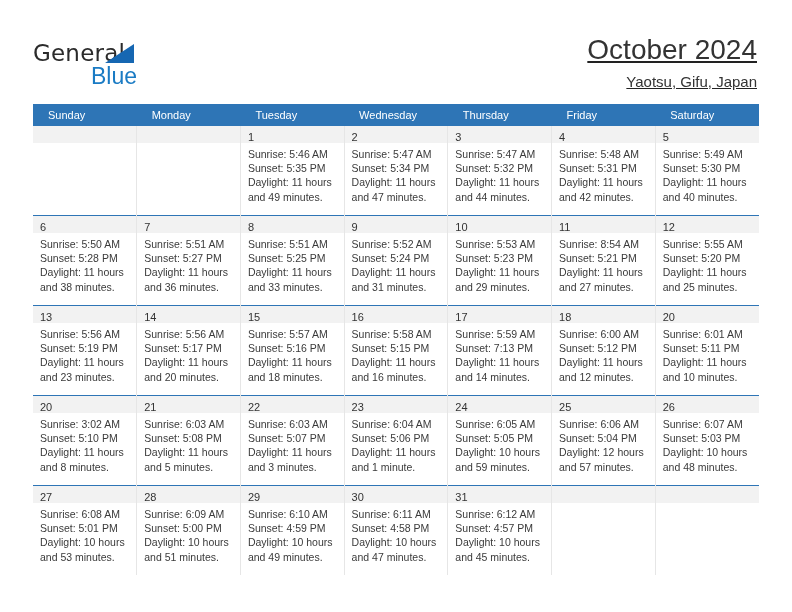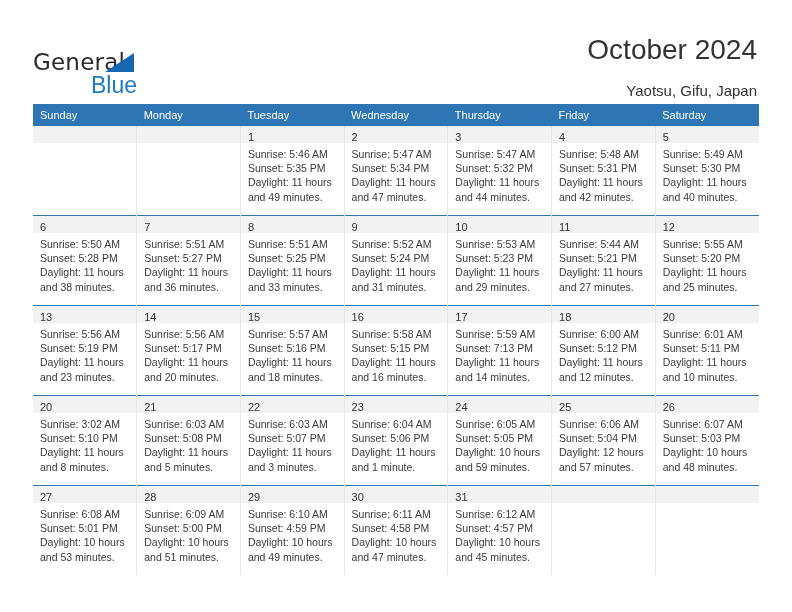--- a/index.html
+++ b/index.html
@@ -25,21 +25,21 @@
   .header {
     position: absolute;
     left: 0;
     top: 0;
     width: 792px;
     height: 104px;
   }
   .logo {
     position: absolute;
     left: 33px;
-    top: 49px;
+    top: 40px;
     width: 230px;
     height: 56px;
   }
   .logo-general {
     position: absolute;
     left: 0;
     top: 0;
     font-size: 23px;
     letter-spacing: 0.2px;
     color: #2b2b2b;
@@ -64,30 +64,31 @@
     color: #1a7bc4;
     font-family: Liberation Sans, sans-serif;
     font-weight: 400;
   }
 
   .title-block {
     position: absolute;
     right: 35px;
     top: 33px;
     text-align: right;
+    text-decoration: underline;
   }
   .cal-title {
     font-size: 28px;
     font-weight: 400;
     color: #333333;
     line-height: 34px;
     white-space: nowrap;
   }
   .cal-subtitle {
-    margin-top: 14px;
+    margin-top: 5px;
     font-size: 15px;
     font-weight: 400;
     color: #333333;
     line-height: 19px;
     white-space: nowrap;
   }
 
   
   .calendar {
     position: absolute;
@@ -101,21 +102,21 @@
     width: 726px;
   }
   table.cal col { width: 103.714px; }
 
   thead th {
     background: #2e75b6;
     color: #ffffff;
     font-size: 11px;
     font-weight: 400;
     text-align: left;
-    padding: 5px 0 5px 7px;
+    padding: 5px 0 5px 15px;
     height: 11px;
     line-height: 12px;
     border: none;
   }
 
   td.day {
     vertical-align: top;
     padding: 0;
     height: 89px;
     border-top: 1px solid #2e75b6;
@@ -277,21 +278,21 @@
               <div class="daynum-band"><span class="daynum">10</span></div>
               <div class="cellbody">
                 <div class="line">Sunrise: 5:53 AM</div>
                 <div class="line">Sunset: 5:23 PM</div>
                 <div class="line daylight-line">Daylight: 11 hours and 29 minutes.</div>
               </div>
             </td>
             <td class="day">
               <div class="daynum-band"><span class="daynum">11</span></div>
               <div class="cellbody">
-                <div class="line">Sunrise: 5:44 AM</div>
+                <div class="line">Sunrise: 8:54 AM</div>
                 <div class="line">Sunset: 5:21 PM</div>
                 <div class="line daylight-line">Daylight: 11 hours and 27 minutes.</div>
               </div>
             </td>
             <td class="day">
               <div class="daynum-band"><span class="daynum">12</span></div>
               <div class="cellbody">
                 <div class="line">Sunrise: 5:55 AM</div>
                 <div class="line">Sunset: 5:20 PM</div>
                 <div class="line daylight-line">Daylight: 11 hours and 25 minutes.</div>

